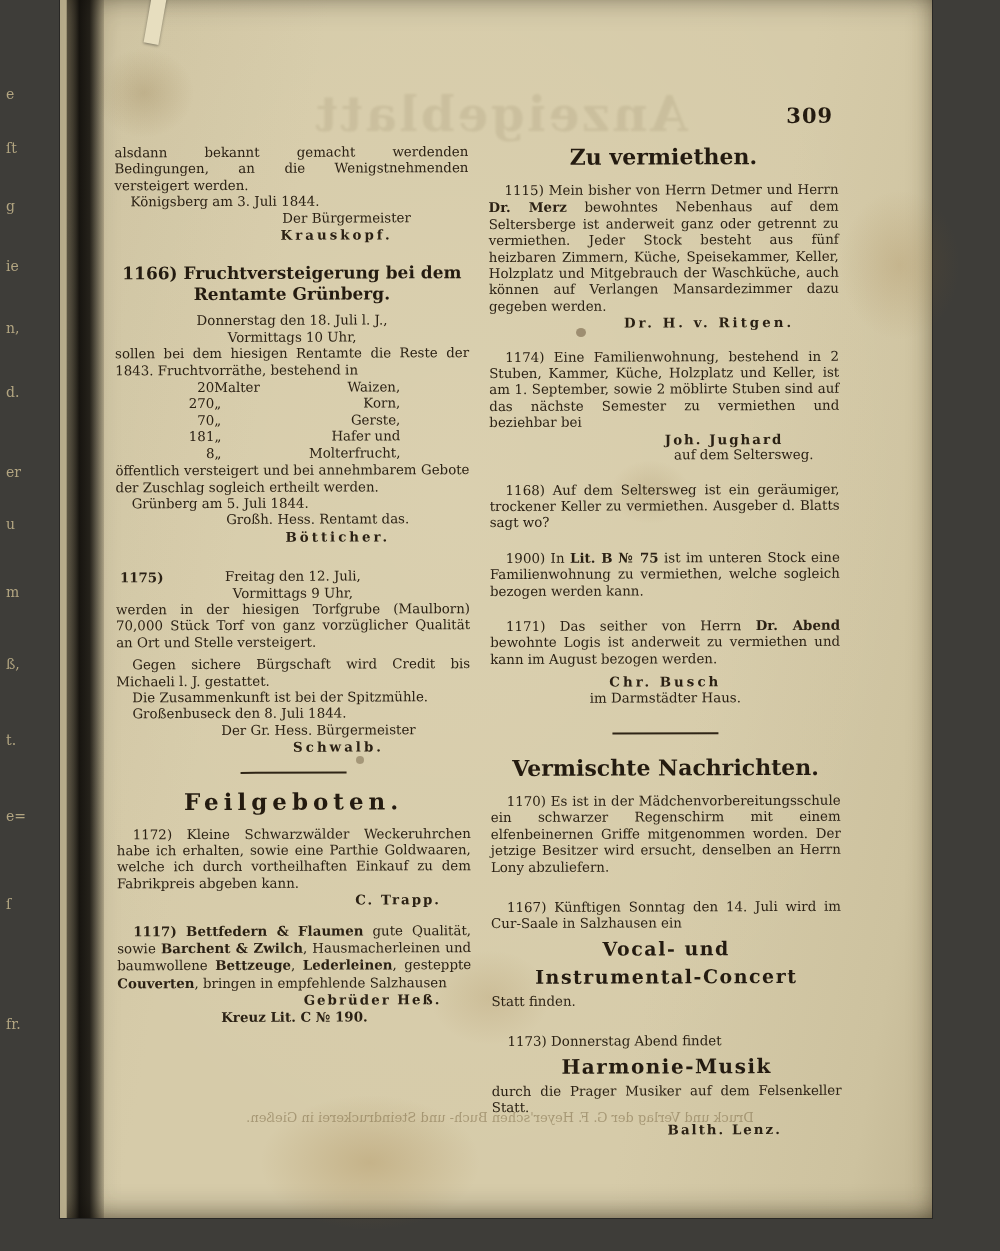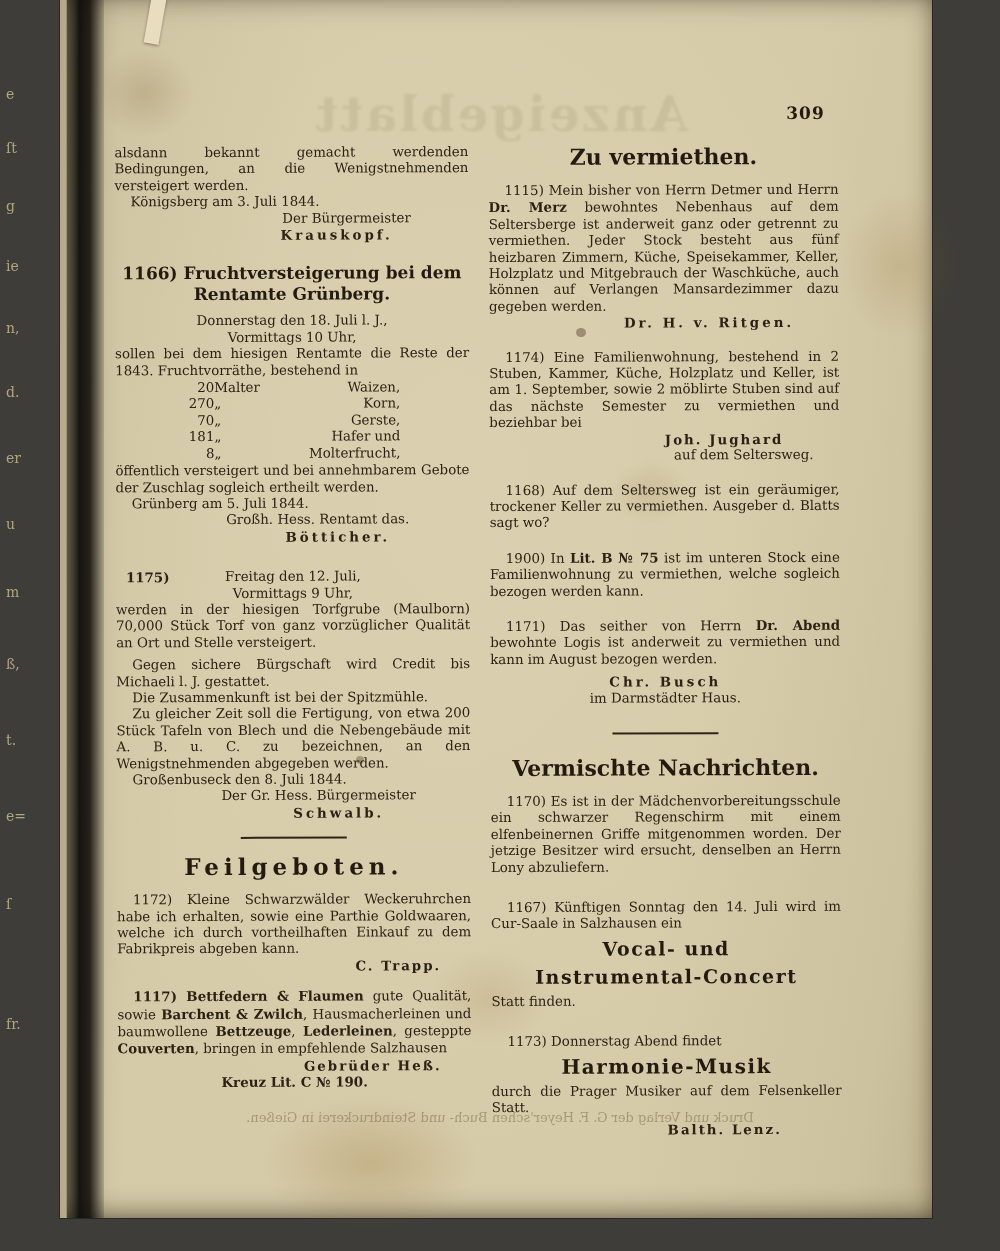--- a/index.html
+++ b/index.html
@@ -48,21 +48,21 @@
   .ghost-imprint{
     position:absolute;left:70px;top:1110px;width:740px;text-align:center;
     transform:scaleX(-1);opacity:.45;color:#6f5c38;font-size:13px;filter:blur(.4px);
     white-space:nowrap;
   }
   
   .edge-frags{position:absolute;left:2px;top:0;width:44px;height:1251px;color:#b2a581;font-size:14px;}
   .frag{position:absolute;left:4px;filter:blur(.3px);}
   
   .content{position:absolute;left:0;top:0;right:0;bottom:0;transform:rotate(-0.2deg);}
-  .page-num{position:absolute;left:728px;top:104px;font-weight:bold;font-size:17px;letter-spacing:1px;color:#241b10;text-align:right;}
+  .page-num{position:absolute;left:728px;top:104px;font-weight:bold;font-size:21px;letter-spacing:1px;color:#241b10;text-align:right;}
   .col{position:absolute;top:144px;color:#2b2114;font-size:13.4px;line-height:16.4px;text-align:justify;}
   #colL{left:56px;width:354px;}
   #colR{left:430px;width:350px;}
   .p{margin:0;}
   .indent{text-indent:16px;}
   .center{text-align:center;}
   .right{text-align:right;padding-right:26px;}
   .offcenter{text-align:center;padding-left:110px;}
   .offcenter2{text-align:center;padding-left:50px;}
   .sig{text-align:center;letter-spacing:3px;font-weight:bold;padding-left:90px;}
@@ -75,35 +75,35 @@
   .spaced{letter-spacing:5px;font-size:23px;}
   .concert-title{margin:5px 0;text-align:center;font-weight:bold;font-size:19px;line-height:23px;letter-spacing:1.5px;color:#241b10;}
   .concert-title.big{font-size:20px;}
   .rule{width:106px;height:2px;background:#2f2516;margin:16px auto 12px;}
   .qty-table{width:232px;margin:1px auto;transform:translateX(-8px);}
   .qrow{display:flex;}
   .q{width:46px;text-align:right;}
   .qm{width:62px;}
   .qn{flex:1;text-align:right;}
   .numrow{position:relative;text-align:center;}
-  .numrow .no{position:absolute;left:10px;font-weight:bold;}
+  .numrow .no{position:absolute;left:4px;font-weight:bold;}
 </style>
 </head>
 <body>
 
 <div class="stage">
 
   <div class="edge-frags">
     <span class="frag" style="top:86px">e</span>
     <span class="frag" style="top:140px">ſt</span>
     <span class="frag" style="top:198px">g</span>
     <span class="frag" style="top:258px">ie</span>
     <span class="frag" style="top:320px">n,</span>
     <span class="frag" style="top:384px">d.</span>
-    <span class="frag" style="top:450px">er</span>
+    <span class="frag" style="top:464px">er</span>
     <span class="frag" style="top:516px">u</span>
     <span class="frag" style="top:584px">m</span>
     <span class="frag" style="top:656px">ß,</span>
     <span class="frag" style="top:732px">t.</span>
     <span class="frag" style="top:808px">e=</span>
     <span class="frag" style="top:896px">ſ</span>
     <span class="frag" style="top:1016px">fr.</span>
   </div>
 
   <div class="paper">
@@ -171,21 +171,20 @@
         <p class="p sig">Bötticher.</p>
 
         <div class="numrow mt24">
           <span class="no">1175)</span>
           <span>Freitag den 12. Juli,</span>
         </div>
         <p class="p center">Vormittags 9 Uhr,</p>
         <p class="p">werden in der hiesigen Torfgrube (Maulborn) 70,000 Stück Torf von ganz vorzüglicher Qualität an Ort und Stelle versteigert.</p>
         <p class="p indent mt6">Gegen sichere Bürgschaft wird Credit bis Michaeli l. J. gestattet.</p>
         <p class="p indent">Die Zusammenkunft ist bei der Spitzmühle.</p>
-        <p class="p indent">Zu gleicher Zeit soll die Fertigung, von etwa 200 Stück Tafeln von Blech und die Nebengebäude mit A. B. u. C. zu bezeichnen, an den Wenigstnehmenden abgegeben werden.</p>
         <p class="p indent">Großenbuseck den 8. Juli 1844.</p>
         <p class="p offcenter2">Der Gr. Hess. Bürgermeister</p>
         <p class="p sig">Schwalb.</p>
 
         <div class="rule"></div>
 
         <h1 class="display-heading spaced">Feilgeboten.</h1>
 
         <p class="p indent">1172) Kleine Schwarzwälder Weckeruhrchen habe ich erhalten, sowie eine Parthie Goldwaaren, welche ich durch vortheilhaften Einkauf zu dem Fabrikpreis abgeben kann.</p>
         <p class="p sigr">C. Trapp.</p>

